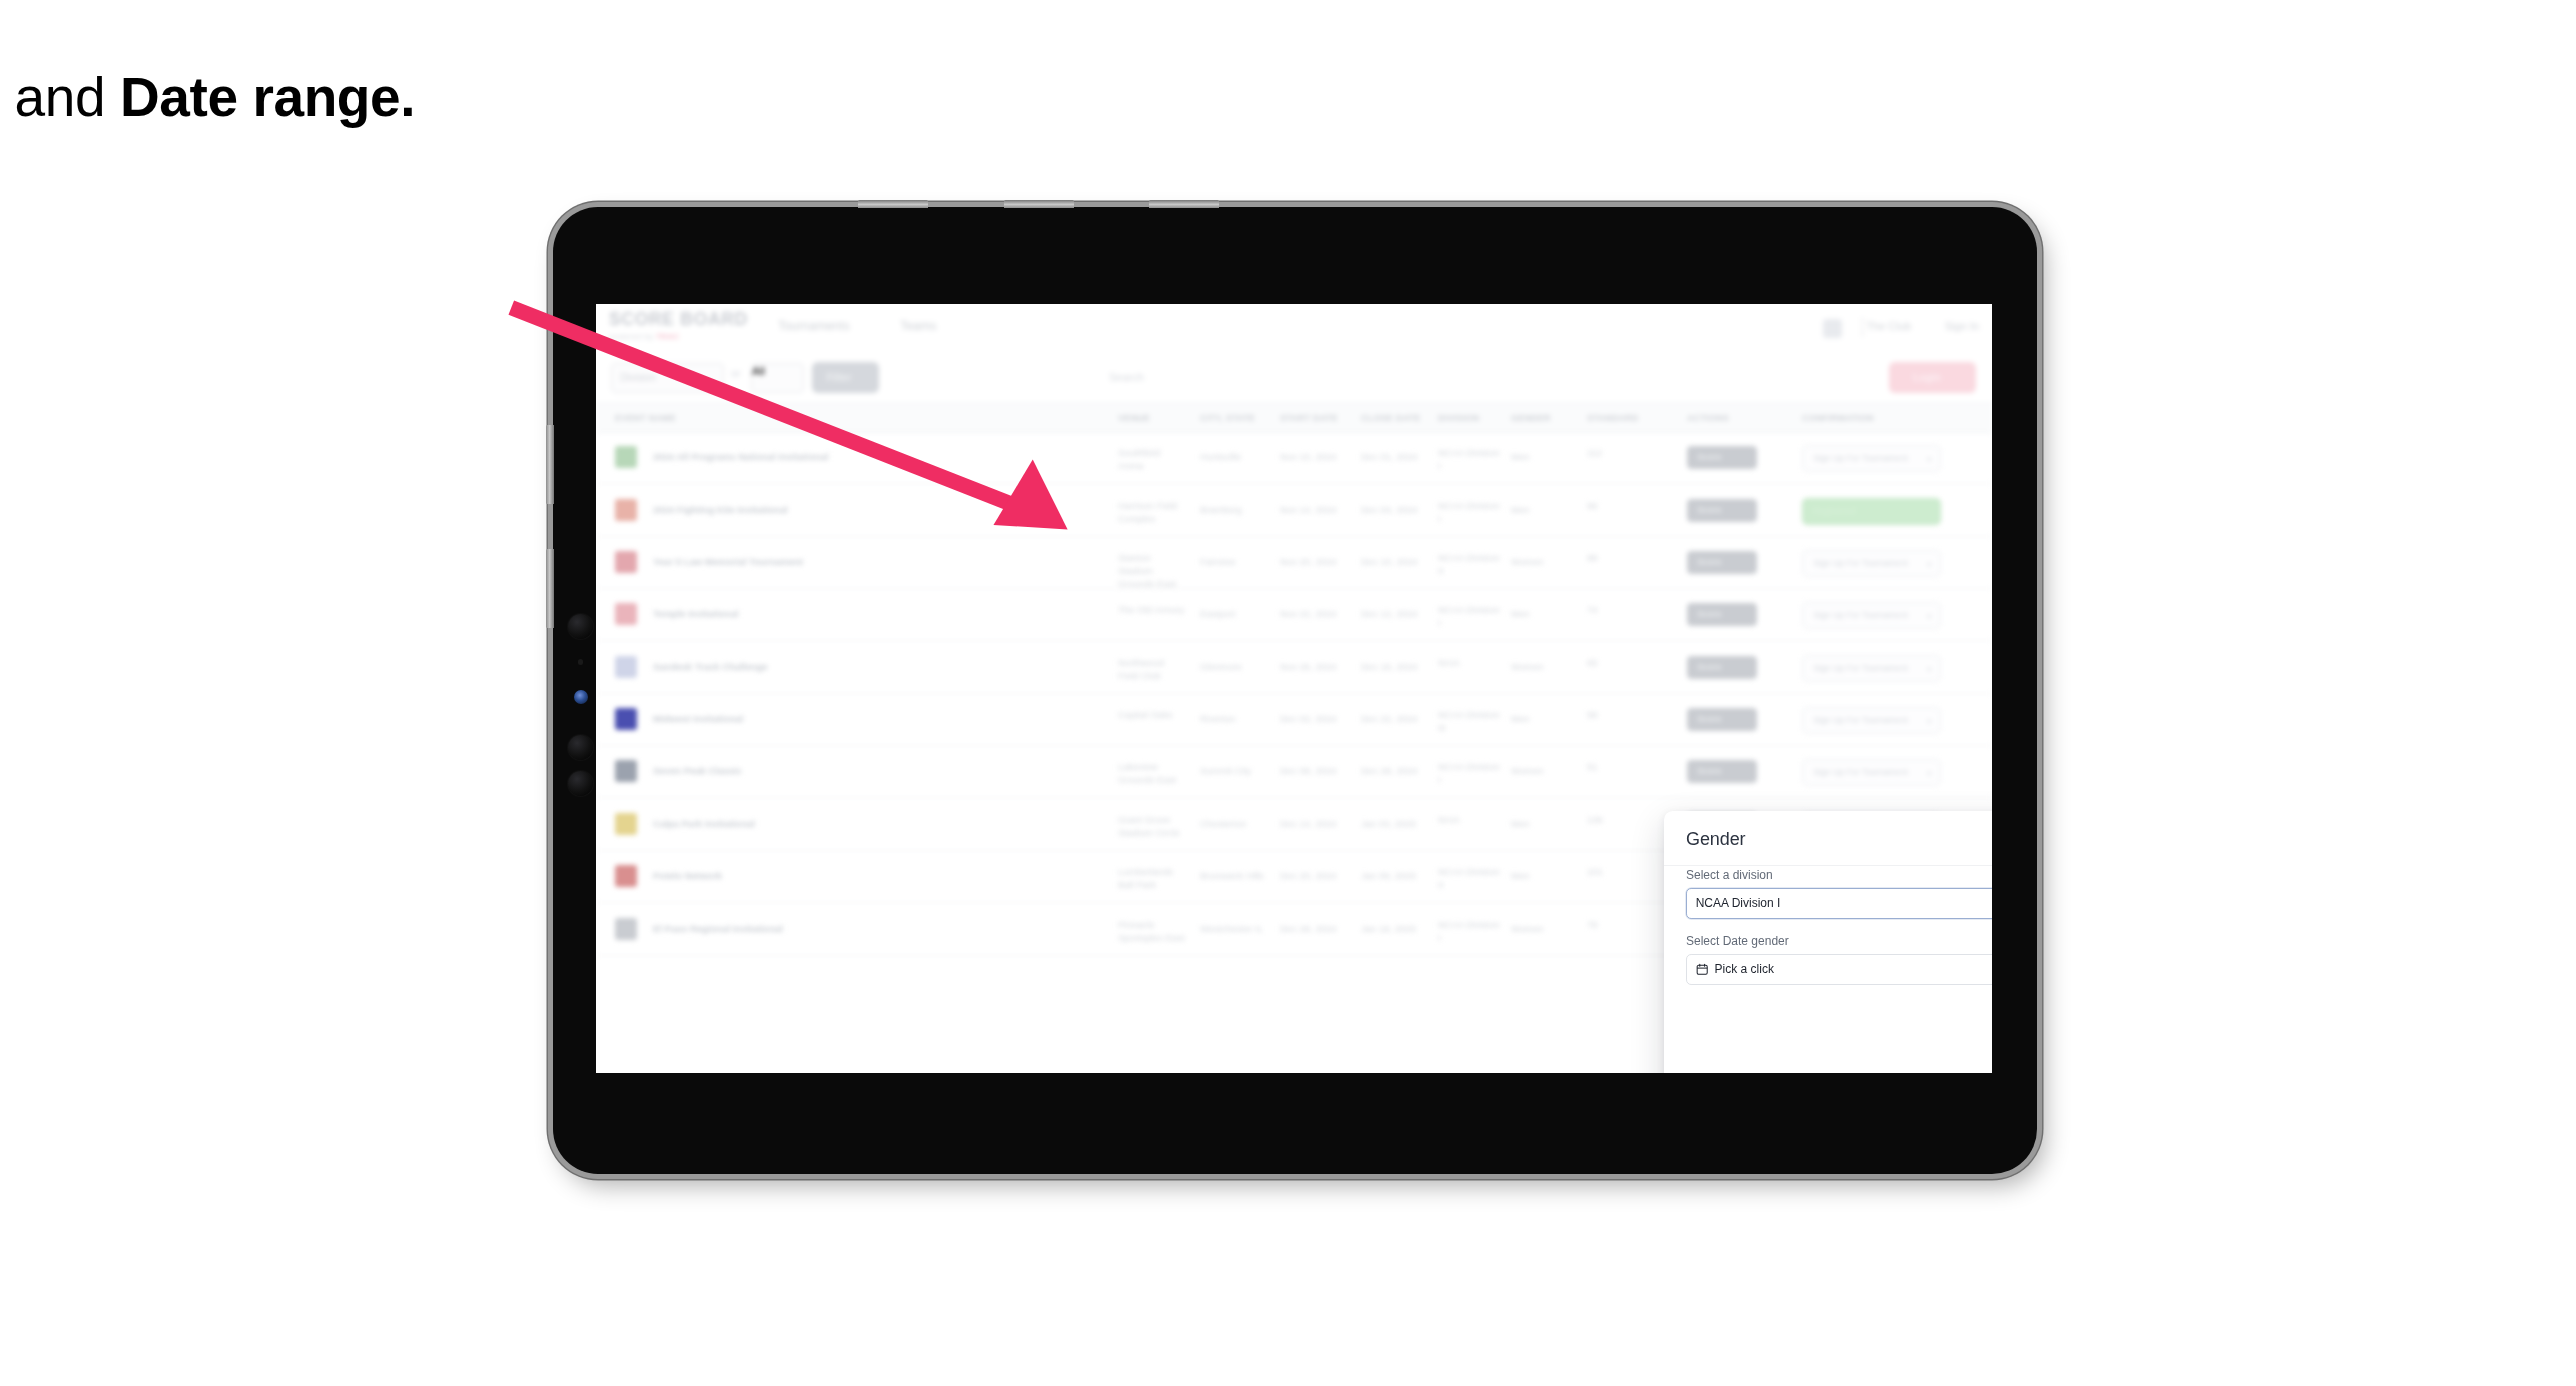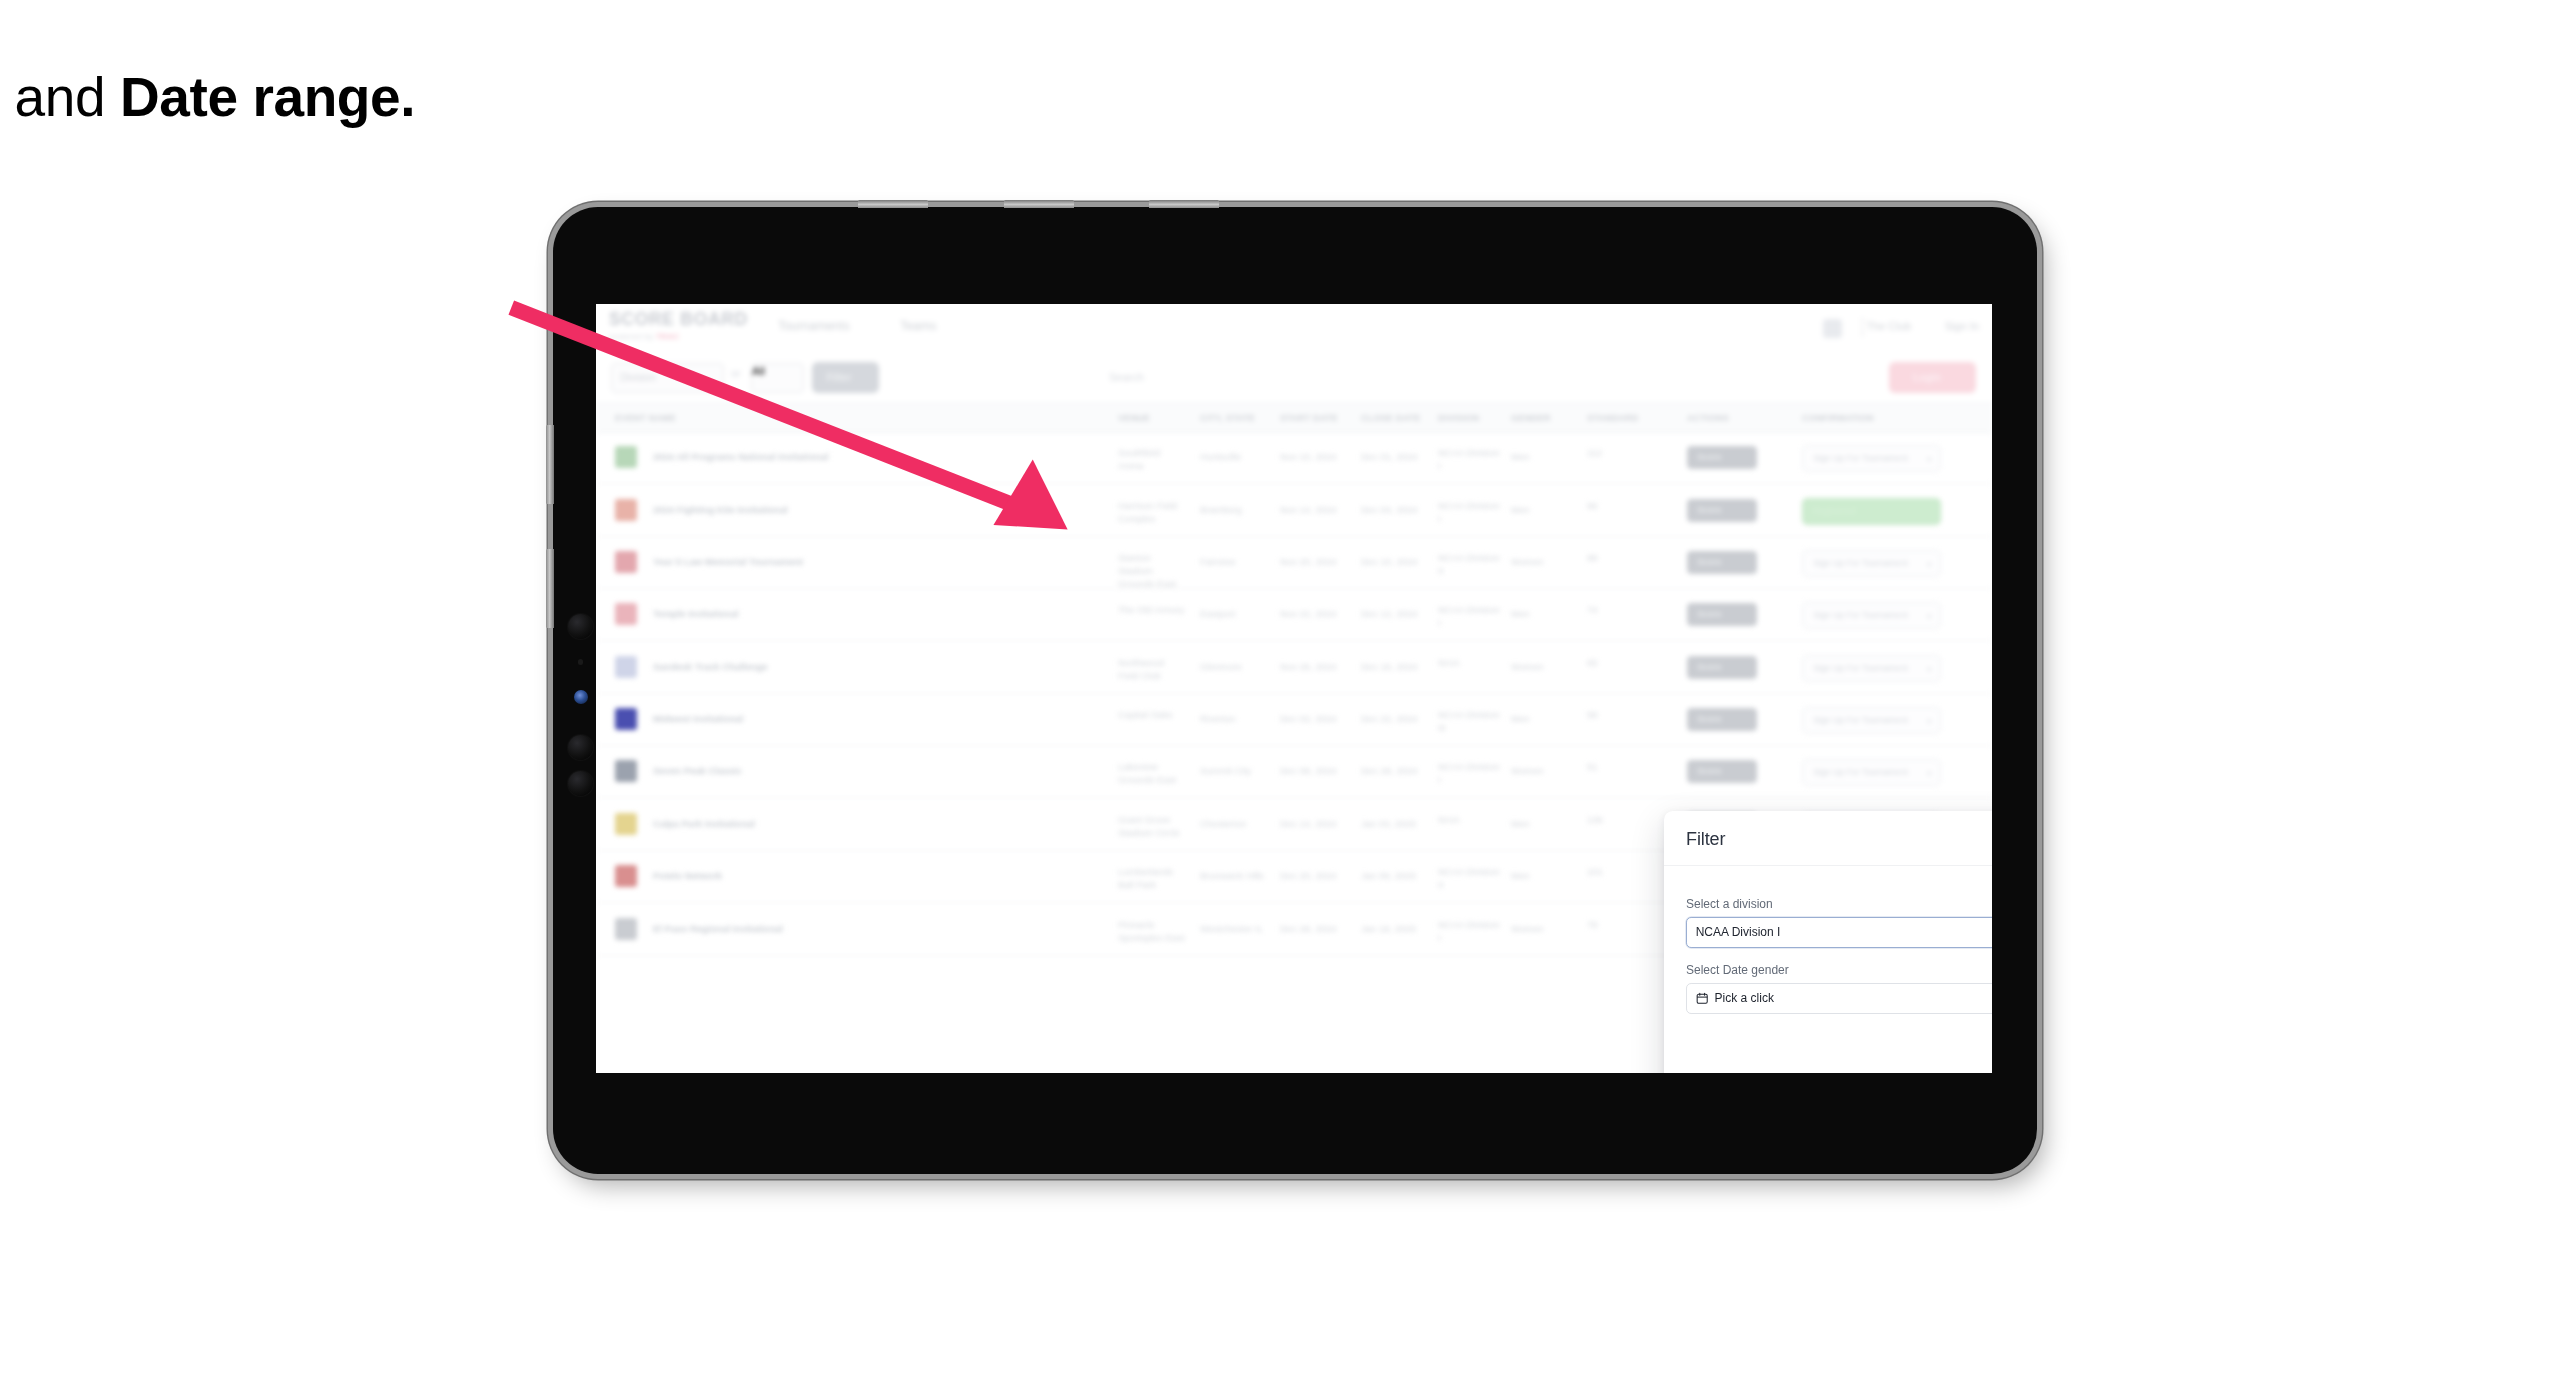--- a/index.html
+++ b/index.html
@@ -284,21 +284,21 @@
     font-weight: 500;
     color: #2c3340;
     letter-spacing: -0.1px;
   }
   .modal-body {
     position: absolute;
     left: 0; top: 54px; right: 0;
     padding: 0 22px;
   }
   .field { margin-top: 15.3px; }
-  .field:first-child { margin-top: 32px; }
+  .field:first-child { margin-top: 3px; }
   .field-label {
     font-size: 12px;
     color: #626a77;
     margin-bottom: 5.8px;
     font-weight: 400;
   }
   .control {
     position: relative;
     height: 31px;
     border: 0.7px solid #dfe2e7;
@@ -579,21 +579,21 @@
             <span class="pa-t">Sign Up For Tournament</span>
             <span class="pa-c">▾</span>
           </div>
         </div>
       </div>
   </div>
 
   <div class="modal">
 
     <div class="modal-head">
-      <div class="modal-title">Filter</div>
+      <div class="modal-title">Gender</div>
 
     </div>
 
     <div class="modal-body">
 
       <div class="field">
         <div class="field-label">Select a division</div>
         <div class="control focused">
           <span class="control-value">NCAA Division I</span>
 

